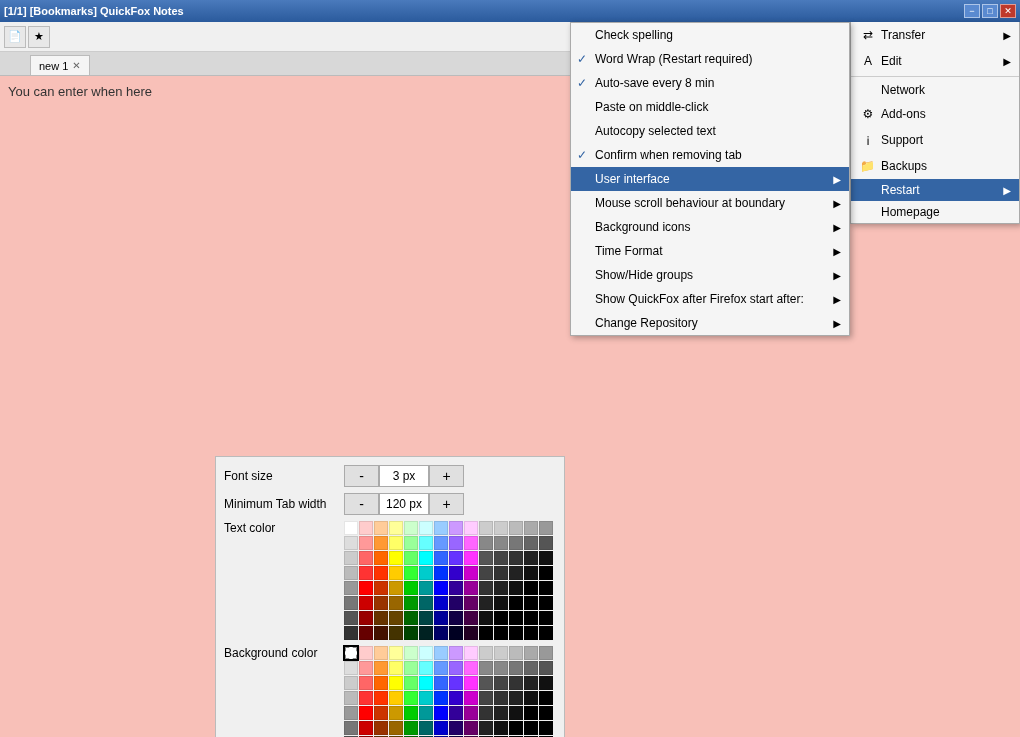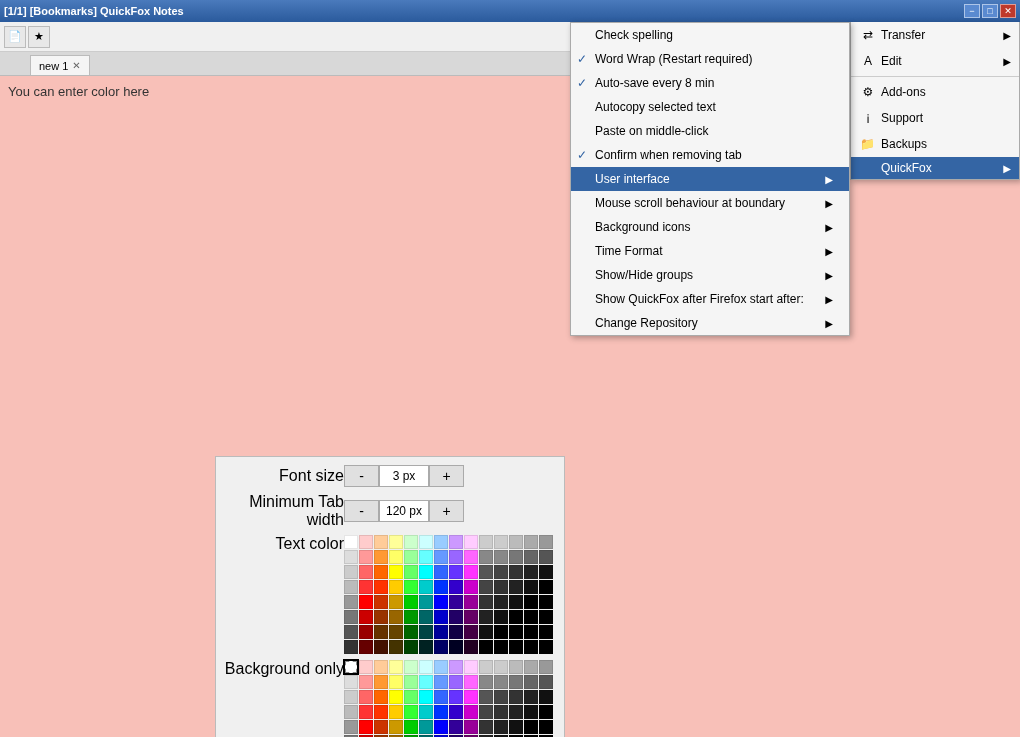--- a/index.html
+++ b/index.html
@@ -164,21 +164,21 @@
       right: 170px;
       background: #f5f5f5;
       border: 1px solid #aaa;
       width: 280px;
       z-index: 200;
       box-shadow: 2px 2px 6px rgba(0,0,0,0.3);
     }
     .submenu-item {
       display: flex;
       align-items: center;
-      padding: 5px 16px 5px 24px;
+      padding: 5px 8px 5px 24px;
       cursor: pointer;
       position: relative;
       font-size: 12px;
     }
     .submenu-item:hover, .submenu-item.active {
       background: #3465a4;
       color: white;
     }
     .submenu-item .check {
       position: absolute;
@@ -202,22 +202,21 @@
       width: 350px;
       z-index: 50;
     }
     .settings-row {
       display: flex;
       align-items: center;
       margin-bottom: 6px;
     }
     .settings-label {
       width: 120px;
-      font-size: 16px;
-      text-align: right;
+      font-size: 12px;
     }
     .settings-minus, .settings-plus {
       width: 35px;
       height: 22px;
       border: 1px solid #aaa;
       background: #e0e0e0;
       display: flex;
       align-items: center;
       justify-content: center;
       cursor: pointer;
@@ -276,21 +275,21 @@
 </div>
 
 <div class="tab-bar">
   <div class="tab">
     <span>new 1</span>
     <span class="tab-close">✕</span>
   </div>
 </div>
 
 <div class="note-area">
-  <div class="note-text">You can enter color here</div>
+  <div class="note-text">You can enter when here</div>
 
   <div class="settings-panel">
 
     <div class="settings-row">
       <span class="settings-label">Font size</span>
       <div class="settings-minus">-</div>
       <div class="settings-value">3 px</div>
       <div class="settings-plus">+</div>
     </div>
 
@@ -413,21 +412,21 @@
           <div class="color-cell" style="background: rgb(34, 0, 34);"></div>
           <div class="color-cell" style="background: rgb(0, 0, 0);"></div>
           <div class="color-cell" style="background: rgb(0, 0, 0);"></div>
           <div class="color-cell" style="background: rgb(0, 0, 0);"></div>
           <div class="color-cell" style="background: rgb(0, 0, 0);"></div>
           <div class="color-cell" style="background: rgb(0, 0, 0);"></div>
         </div>
     </div>
 
     <div class="settings-row" style="align-items:flex-start; margin-top:4px">
-      <span class="settings-label">Background only</span>
+      <span class="settings-label">Background color</span>
       <div class="color-grid" id="bg-color-grid">
           <div class="color-cell selected" style="background: rgb(255, 255, 255);"></div>
           <div class="color-cell" style="background: rgb(255, 204, 204);"></div>
           <div class="color-cell" style="background: rgb(255, 204, 153);"></div>
           <div class="color-cell" style="background: rgb(255, 255, 153);"></div>
           <div class="color-cell" style="background: rgb(204, 255, 204);"></div>
           <div class="color-cell" style="background: rgb(204, 255, 255);"></div>
           <div class="color-cell" style="background: rgb(153, 204, 255);"></div>
           <div class="color-cell" style="background: rgb(204, 153, 255);"></div>
           <div class="color-cell" style="background: rgb(255, 204, 255);"></div>
@@ -531,55 +530,63 @@
       <span>Transfer</span>
       <span class="arrow">▶</span>
     </div>
     <div class="menu-item">
       <span class="menu-icon">A</span>
       <span>Edit</span>
       <span class="arrow">▶</span>
     </div>
     <div class="menu-separator"></div>
     <div class="menu-item">
+      <span style="width: 22px; display: inline-block;"></span>
+      <span>Network</span>
+    </div>
+    <div class="menu-item">
       <span class="menu-icon">⚙</span>
       <span>Add-ons</span>
     </div>
     <div class="menu-item">
       <span class="menu-icon">ℹ</span>
       <span>Support</span>
     </div>
     <div class="menu-item">
       <span class="menu-icon">📁</span>
       <span>Backups</span>
     </div>
     <div class="menu-item active">
       <span style="width: 22px; display: inline-block;"></span>
-      <span>QuickFox</span>
-      <span class="arrow">▶</span>
+      <span>Restart</span>
+      <span class="arrow">▶</span>
+    </div>
+    <div class="menu-item">
+      <span style="width: 22px; display: inline-block;"></span>
+      <span>Homepage</span>
     </div>
   </div>
 
 <div class="options-submenu" id="options-submenu">
     <div class="submenu-item">
       <span>Check spelling</span>
     </div>
     <div class="submenu-item">
       <span class="check">✓</span>
       <span>Word Wrap (Restart required)</span>
     </div>
     <div class="submenu-item">
       <span class="check">✓</span>
       <span>Auto-save every 8 min</span>
     </div>
     <div class="submenu-item">
+      <span>Paste on middle-click</span>
+    </div>
+    <div class="submenu-item">
       <span>Autocopy selected text</span>
-    </div>
-    <div class="submenu-item">
-      <span>Paste on middle-click</span>
     </div>
     <div class="submenu-item">
       <span class="check">✓</span>
       <span>Confirm when removing tab</span>
     </div>
     <div class="submenu-item active">
       <span>User interface</span>
       <span class="arrow">▶</span>
     </div>
     <div class="submenu-item">

